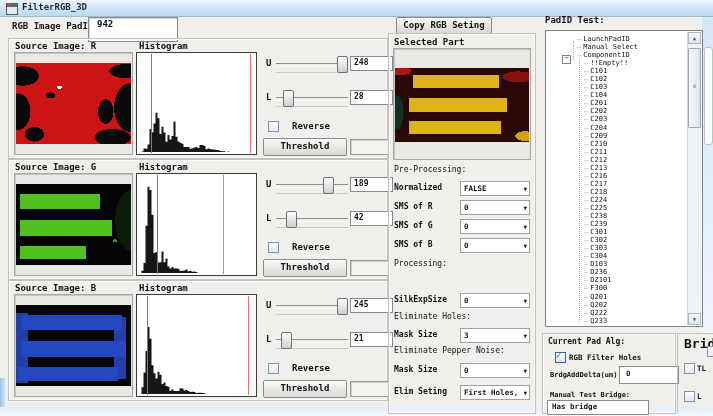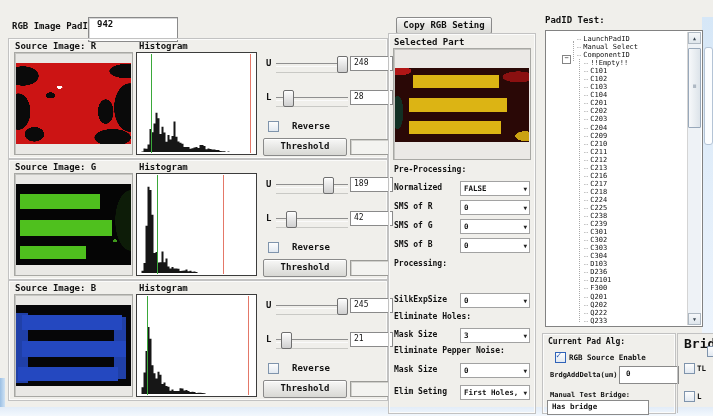--- a/index.html
+++ b/index.html
@@ -59,21 +59,21 @@
   .hist-box{position:absolute;left:127px;top:13px;width:119px;height:101px;background:#fff;
     border:1px solid #3c3c3c;}
   .hist-box svg{position:absolute;left:1px;top:1px;}
   .vline{position:absolute;top:1px;bottom:1px;width:1px;}
   
   .track{position:absolute;width:72px;height:2px;border-top:1px solid #8f8f8f;border-bottom:1px solid #fafafa;}
   .tickline{position:absolute;width:72px;height:1px;background:#c9c9c5;}
   .thumb{position:absolute;width:9px;height:15px;border:1px solid #6f6f6f;border-radius:2px;
     background:linear-gradient(180deg,#fdfdfd,#cfcfcf);box-shadow:inset 0 1px 0 #fff;}
   .valbox{position:absolute;width:38px;height:12px;background:#fff;border:1px solid #8a8a8a;
-    font-size:8px;font-weight:normal;padding:1px 0 0 3px;}
+    font-size:8px;font-weight:bold;padding:1px 0 0 3px;}
   .cb{position:absolute;width:9px;height:9px;border:1px solid #7f94ac;
     background:linear-gradient(180deg,#fdfdfd,#e2e9f1);font-size:9px;line-height:8px;}
   .cb .chk{display:none;position:absolute;left:0px;top:-2px;font-weight:bold;}
   .cb.on .chk{display:block;}
   .btn{position:absolute;border:1px solid #8a8a8a;border-radius:2px;text-align:center;
     background:linear-gradient(180deg,#f8f8f7,#e9e9e7 45%,#d8d8d4);font-size:9px;font-weight:bold;
     box-shadow:inset 0 1px 0 #fff;}
   .resbox{position:absolute;left:341px;top:100px;width:38px;height:14px;background:#f3f3f0;
     border:1px solid #9a9a96;box-shadow:inset 1px 1px 0 #d0d0cc;}
   
@@ -83,21 +83,21 @@
     border:1px solid #a8a8a4;box-shadow:inset 1px 1px 0 #c6c6c2;}
   .sel-band{position:absolute;left:1px;right:1px;top:19px;bottom:17px;background:
     linear-gradient(#dcb414,#dcb414) 18px 7px / 86px 13px no-repeat,
     linear-gradient(#dcb414,#dcb414) 14px 30px / 98px 14px no-repeat,
     linear-gradient(#dcb414,#dcb414) 14px 53px / 92px 13px no-repeat,
     radial-gradient(ellipse 26px 9px at 92% 12%,#8a1010 60%,transparent 61%),
     radial-gradient(ellipse 18px 7px at 4% 4%,#b01616 60%,transparent 61%),
     radial-gradient(ellipse 16px 8px at 97% 92%,#caa212 60%,transparent 61%),
     radial-gradient(ellipse 10px 30px at 2% 60%,#123024 55%,transparent 56%),
     #2a0806;}
-  .msec{position:absolute;left:5px;font-size:8px;font-weight:bold;white-space:nowrap;}
+  .msec{position:absolute;left:5px;font-size:8px;font-weight:normal;white-space:nowrap;}
   .mrow{position:absolute;left:5px;right:6px;height:14px;}
   .mlabel{position:absolute;left:0;top:2px;font-size:8px;font-weight:bold;white-space:nowrap;}
   .dd{position:absolute;left:66px;top:0;width:68px;height:13px;background:#fff;border:1px solid #a2a2a2;}
   .ddval{position:absolute;left:3px;top:2px;font-size:7.5px;font-weight:bold;white-space:nowrap;}
   .ddarrow{position:absolute;right:2px;top:3px;font-size:6px;color:#222;}
   
   .tree-box{position:absolute;left:545px;top:30px;width:156px;height:295px;background:#fff;
     border:1px solid #828282;}
   .tree-items{position:absolute;left:0;top:4px;right:16px;bottom:1px;overflow:hidden;}
   .tree-item{height:8.05px;line-height:8px;font-size:7px;white-space:nowrap;cursor:default;}
@@ -119,20 +119,24 @@
   .smallbox{position:absolute;background:#fff;border:1px solid #8a8a8a;font-size:7.5px;font-weight:bold;}
   .tinylbl{position:absolute;font-size:7px;font-weight:bold;white-space:nowrap;}
   #bridgebox{position:absolute;left:677px;top:333px;width:36px;height:79px;
     border-left:1px solid #c2c2c2;border-top:1px solid #c2c2c2;}
 </style>
 </head>
 <body>
 
 <div id="window">
 
+  <div class="titlebar">
+    <div class="title-icon"></div>
+    <span class="title-text">FilterRGB_3D</span>
+  </div>
   <div class="win-right-strip">
     <div class="strip-thumb"></div>
   </div>
   <div class="win-left-strip"></div>
   <div class="win-bottom"></div>
 
   <span class="lbl" style="left:12px;top:21px">RGB Image PadID:</span>
   <div class="hdr-box">942</div>
 
   <div class="gbox chan" style="top:38px">
@@ -342,21 +346,21 @@
       <div class="sb-thumb">≡</div>
       <div class="sb-btn" style="bottom:0">▼</div>
     </div>
   </div>
 
   <div class="gbox" id="cpabox">
     <span class="lbl" style="left:5px;top:3px;font-size:8px">Current Pad Alg:</span>
     <div class="cb on" style="left: 12px; top: 18px; border-color: rgb(47, 98, 184);">
         <span class="chk" style="color: rgb(47, 98, 184);">✓</span>
       </div>
-    <span class="tinylbl" style="left:26px;top:19px;font-size:7.5px">RGB Source Enable</span>
+    <span class="tinylbl" style="left:26px;top:19px;font-size:7.5px">RGB Filter Holes</span>
     <span class="tinylbl" style="left:7px;top:37px">BrdgAddDelta(um):</span>
     <div class="smallbox" style="left:76px;top:32px;width:52px;height:14px;padding:2px 0 0 6px">0</div>
     <span class="tinylbl" style="left:7px;top:57px">Manual Test Bridge:</span>
     <div class="smallbox" style="left:4px;top:66px;width:96px;height:12px;padding:1px 0 0 4px">Has bridge</div>
   </div>
 
   <div id="bridgebox">
     <span class="tinylbl" style="left:6px;top:2px;font-size:13px">Bridge</span>
     <div class="cb" style="left:29px;top:12px"></div>
     <div class="cb" style="left:6px;top:29px"></div>

